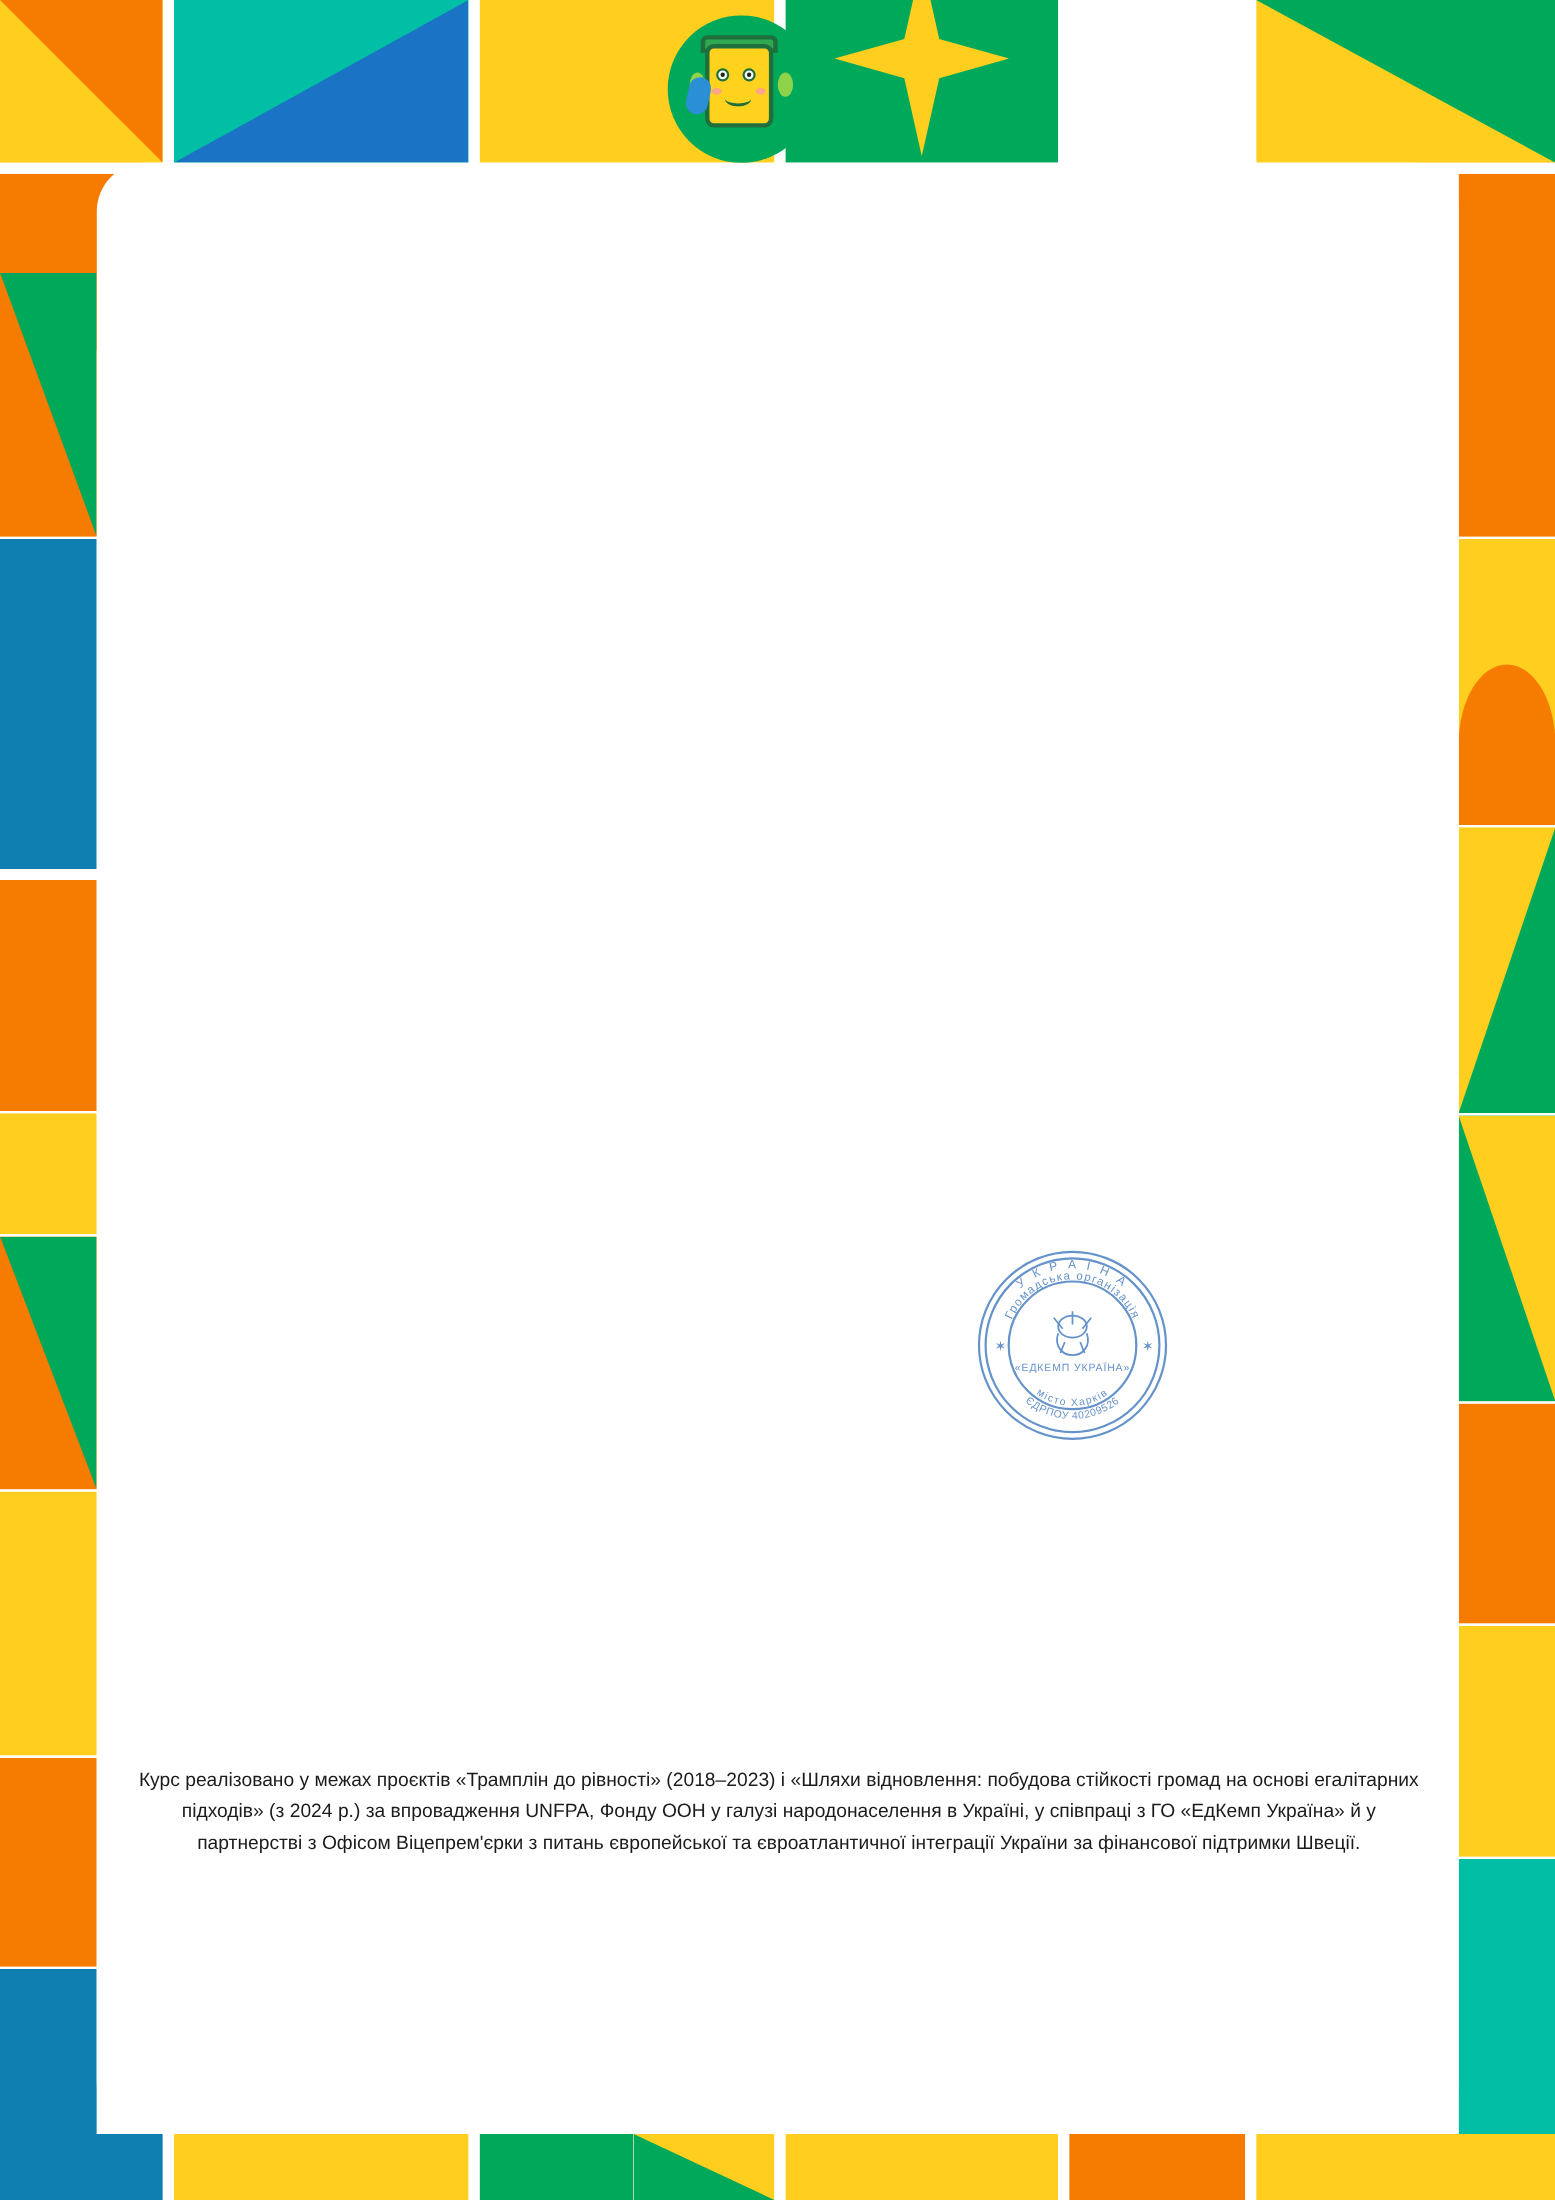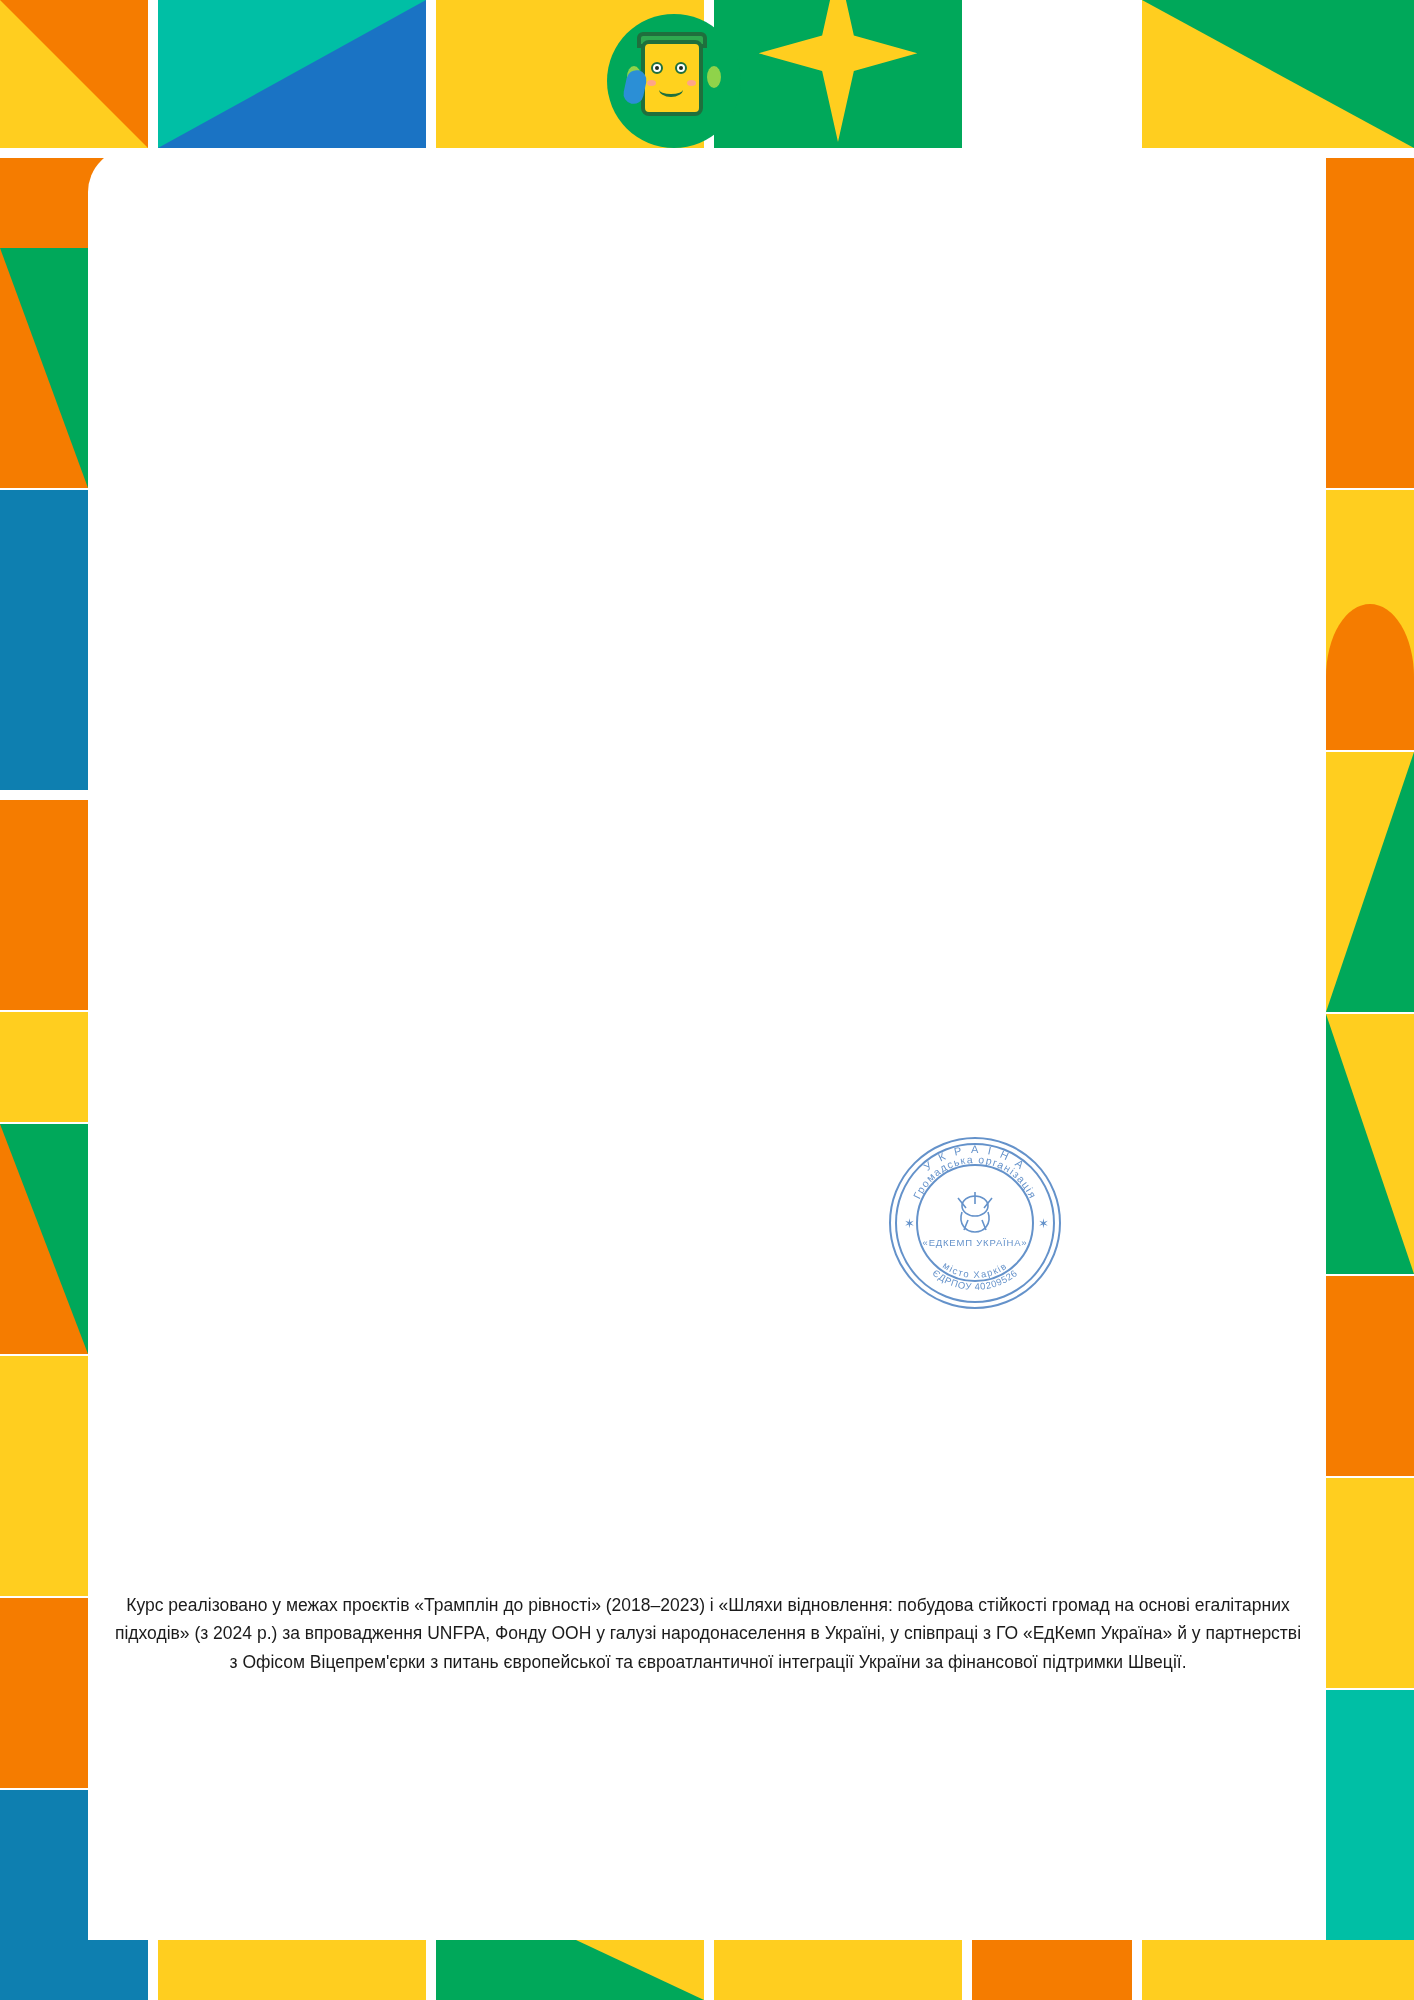--- a/index.html
+++ b/index.html
@@ -172,21 +172,21 @@
     left: 110px;
     top: 1590px;
     width: 1196px;
     text-align: center;
     font-size: 17.5px;
     line-height: 1.62;
     color: #1b1b1b;
     z-index: 6;
   }
   .footer-note p {
-    margin: 1px;
+    margin: 14px;
   }
 </style>
 </head>
 <body>
 
 <div class="page">
 
   <div class="mosaic">
 
     <div class="tile" style="left:0;top:0;width:148px;height:148px;--c:#FFCE1F;">

